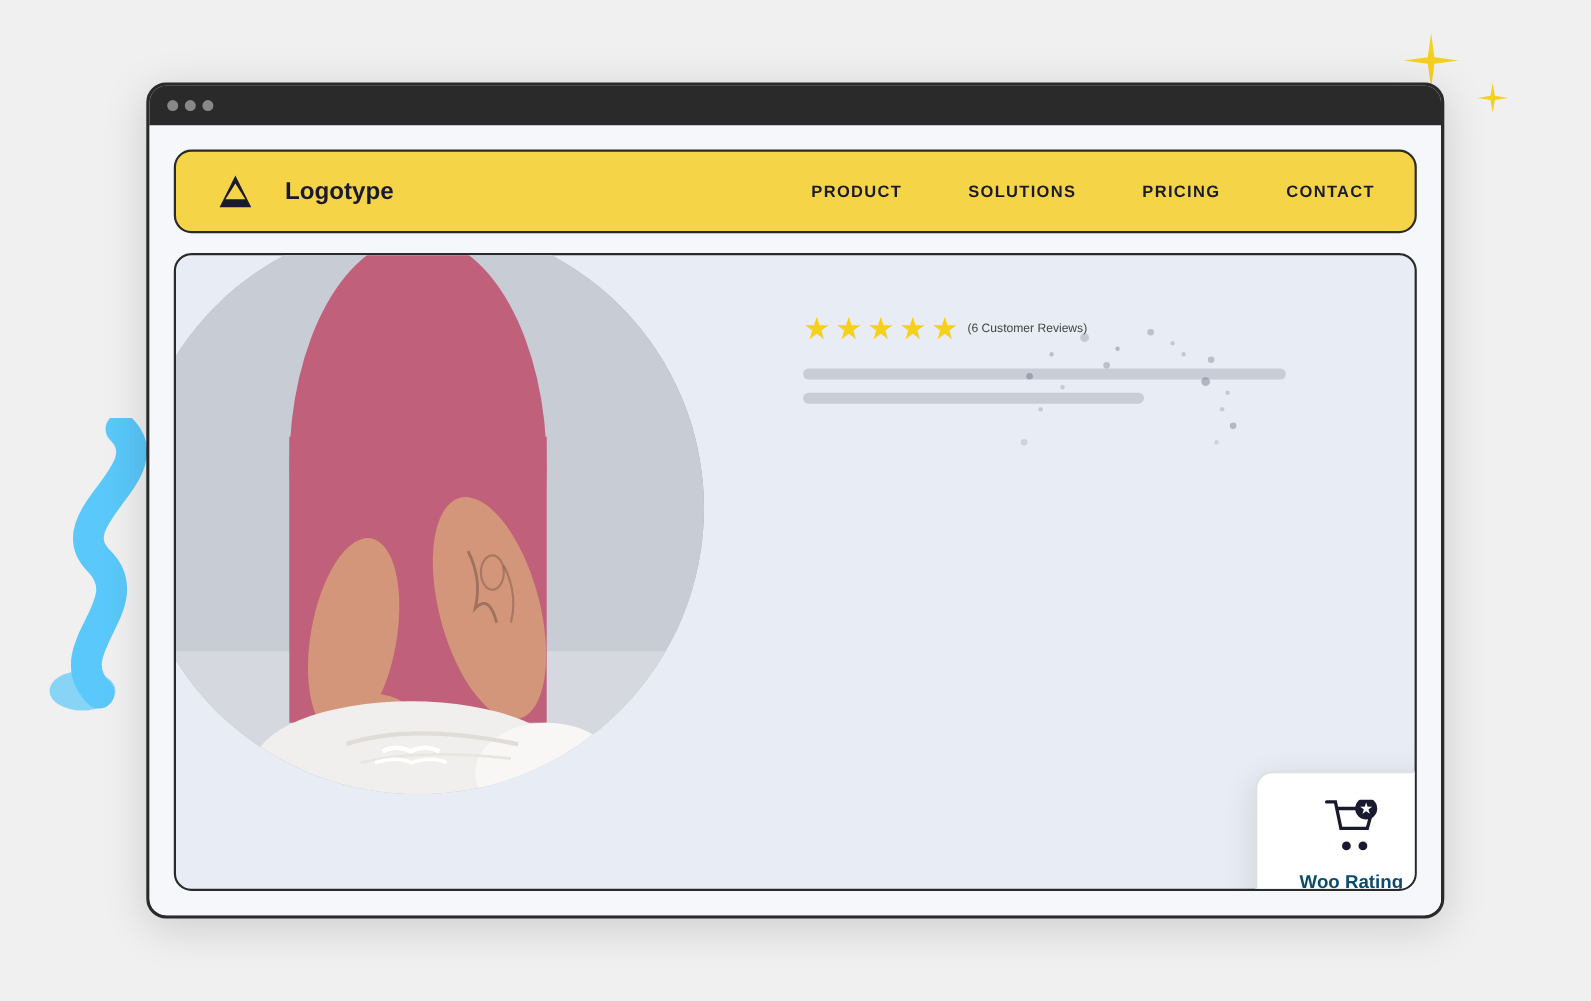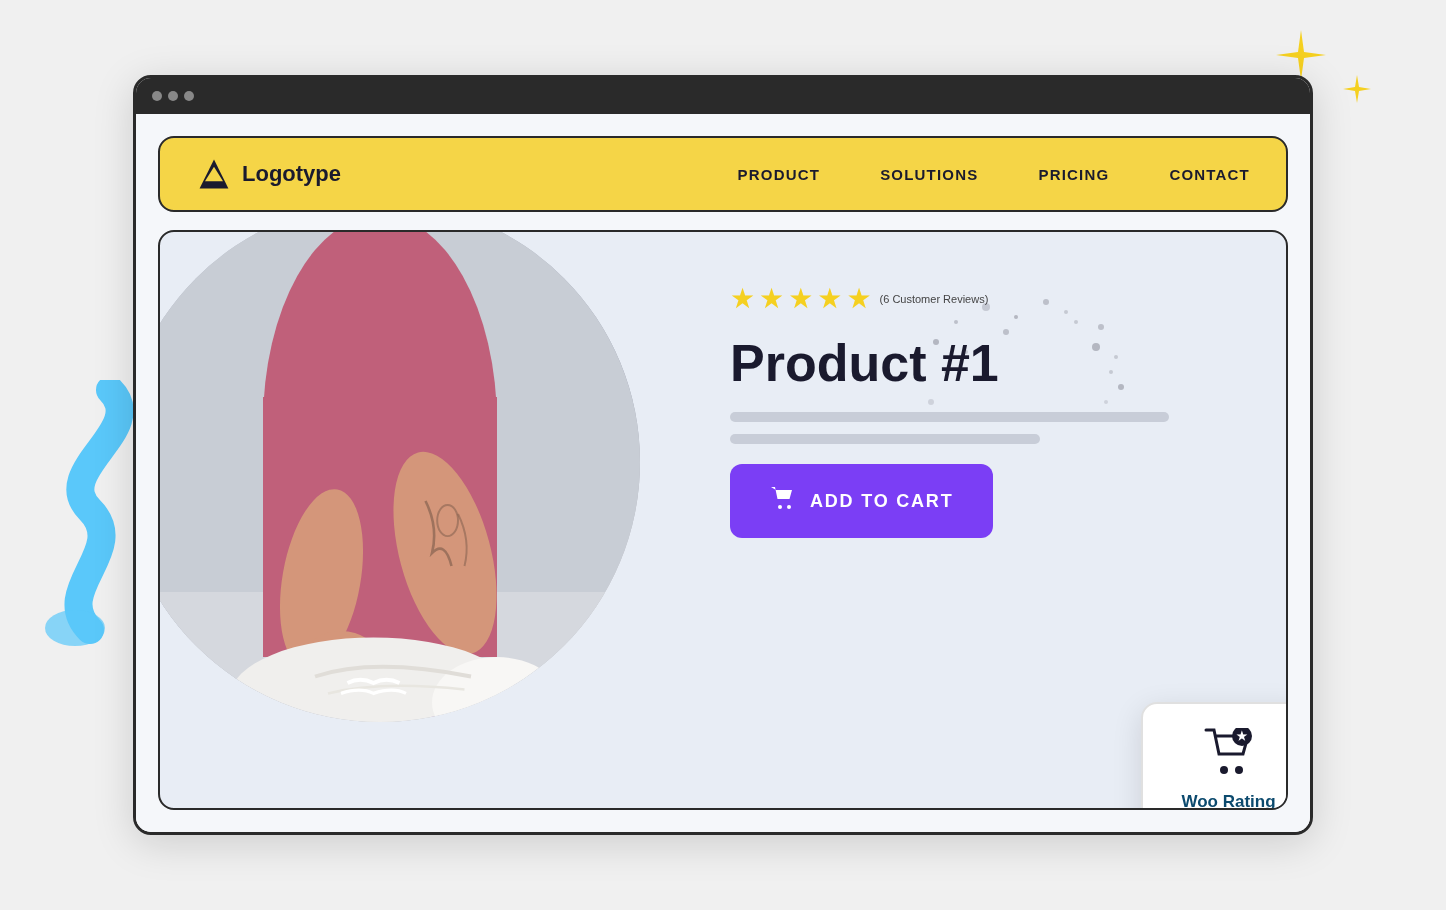--- a/index.html
+++ b/index.html
@@ -86,21 +86,21 @@
       border: 2.5px solid #2a2a2a;
       padding: 18px 36px;
       display: flex;
       align-items: center;
       gap: 0;
     }
 
     .logo-area {
       display: flex;
       align-items: center;
-      gap: 10px;
+      gap: 27px;
       flex: 0 0 auto;
     }
 
     .logo-icon {
       width: 36px;
       height: 36px;
     }
 
     .logo-text {
       font-size: 22px;
@@ -375,21 +375,20 @@
           <div class="stars">
             <span class="star">★</span>
             <span class="star">★</span>
             <span class="star">★</span>
             <span class="star">★</span>
             <span class="star">★</span>
           </div>
           <span class="review-count">(6 Customer Reviews)</span>
         </div>
 
-        <h1 class="product-title">Product #1</h1>
 
         <div class="description-lines">
           <div class="desc-line desc-line-long"></div>
           <div class="desc-line desc-line-medium"></div>
         </div>
 
         <div class="dust-effect">
           <svg width="200" height="200" viewBox="0 0 200 200">
             <circle cx="10" cy="50" r="3" fill="#3a3a4a" opacity="0.3"></circle>
             <circle cx="30" cy="30" r="2" fill="#3a3a4a" opacity="0.25"></circle>
@@ -404,30 +403,20 @@
             <circle cx="40" cy="60" r="2" fill="#3a3a4a" opacity="0.2"></circle>
             <circle cx="80" cy="40" r="3" fill="#3a3a4a" opacity="0.25"></circle>
             <circle cx="140" cy="20" r="2" fill="#3a3a4a" opacity="0.2"></circle>
             <circle cx="175" cy="35" r="3" fill="#3a3a4a" opacity="0.25"></circle>
             <circle cx="190" cy="65" r="2" fill="#3a3a4a" opacity="0.2"></circle>
             <circle cx="195" cy="95" r="3" fill="#3a3a4a" opacity="0.3"></circle>
             <circle cx="180" cy="110" r="2" fill="#3a3a4a" opacity="0.15"></circle>
           </svg>
         </div>
 
-        <button class="add-to-cart-btn">
-          <span class="cart-icon">
-            <svg width="26" height="24" viewBox="0 0 26 24" fill="white">
-              <path d="M1 1h4l2.5 12h12l2.5-9H6"></path>
-              <circle cx="10" cy="21" r="2" fill="white"></circle>
-              <circle cx="19" cy="21" r="2" fill="white"></circle>
-            </svg>
-          </span>
-          <span>ADD TO CART</span>
-        </button>
 
         <div class="woo-rating-widget">
           <div style="position:relative; display:inline-block;">
             <svg width="50" height="48" viewBox="0 0 50 48" fill="none">
               <path d="M2 2h8l5 24h24l5-18H12" stroke="#1a1a2e" stroke-width="3" stroke-linecap="round" fill="none"></path>
               <circle cx="20" cy="42" r="4" fill="#1a1a2e"></circle>
               <circle cx="35" cy="42" r="4" fill="#1a1a2e"></circle>
 
               <circle cx="38" cy="8" r="10" fill="#1a1a2e"></circle>
               <text x="38" y="12" text-anchor="middle" fill="white" font-size="12" font-weight="bold">★</text>

